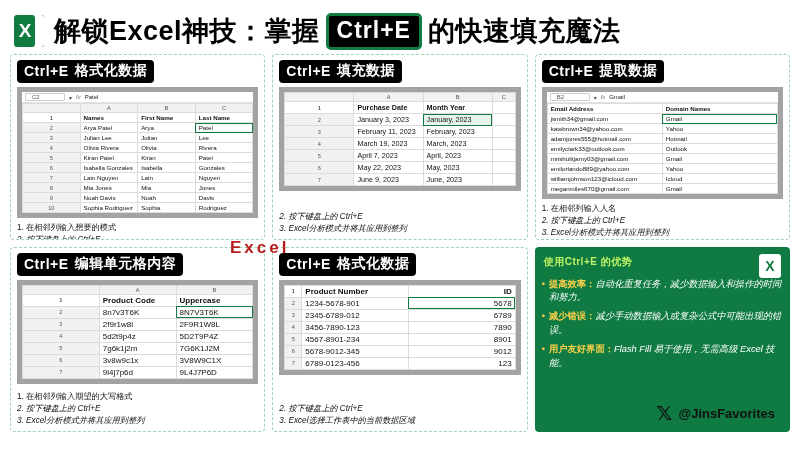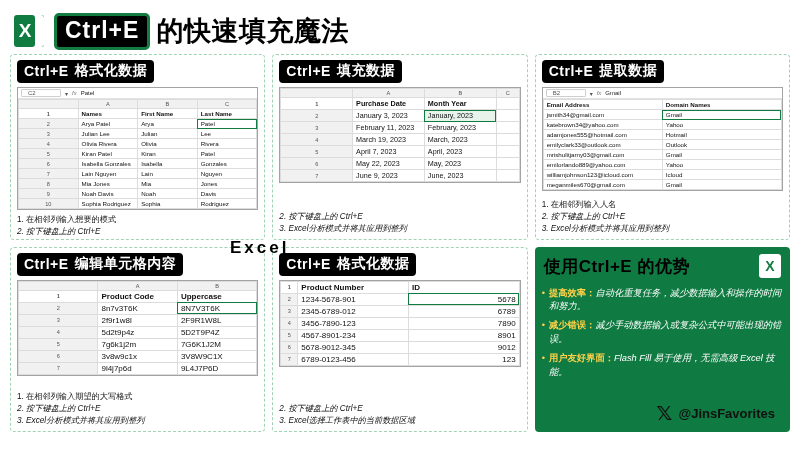--- a/index.html
+++ b/index.html
@@ -49,21 +49,21 @@
   }
   .card-title{
     display:inline-flex;align-items:center;align-self:flex-start;
     background:#000;color:#fff;border-radius:4px;
     font-size:14px;font-weight:bold;padding:2px 7px 3px 7px;margin-bottom:4px;
     white-space:nowrap;letter-spacing:0.5px;
   }
   .card-title .sep{display:inline-block;width:6px;}
 
   
-  .xl{border:1px solid #a3a3a3;background:#fff;font-size:6.2px;color:#111;}
+  .xl{border:5px solid #a3a3a3;background:#fff;font-size:6.2px;color:#111;}
   .xl-bar{
     display:flex;align-items:center;gap:4px;border-bottom:1px solid #e2e2e2;
     padding:1px 3px;background:#fff;font-size:6px;color:#555;
   }
   .namebox{border:1px solid #cfcfcf;border-radius:1px;padding:0 6px;min-width:26px;}
   .fxicon{color:#777;font-style:italic;}
   .xl-bar .fval{color:#222;}
   table.sheet{border-collapse:collapse;width:100%;table-layout:fixed;}
   table.sheet td,table.sheet th{
     border:1px solid #dcdcdc;padding:1px 3px;font-weight:normal;
@@ -85,53 +85,54 @@
   .steps .it{font-style:italic;}
 
   
   .big td{font-size:8px;padding:1.5px 4px;}
   .big .rowhdr,.big .colhdr,.big .corner{font-size:6.5px;}
   .mid td{font-size:7.2px;padding:1.2px 3px;}
   .mid .rowhdr,.mid .colhdr,.mid .corner{font-size:6px;}
 
   
   .card.benefits{background:#0f7a41;border:1.5px dashed #0f7a41;position:relative;}
-  .benefits .card-title{background:#0f7a41;color:#000000;font-size:17px;padding-left:2px;}
+  .benefits .card-title{background:#0f7a41;color:#bef264;font-size:10px;padding-left:2px;}
   .ben-logo{
     position:absolute;right:8px;top:6px;width:22px;height:24px;background:#fff;border-radius:3px;
     color:#107c41;font-weight:bold;font-size:14px;display:flex;align-items:center;justify-content:center;
   }
   .ben-list{margin:2px 0 0 0;padding:0;list-style:none;color:#fff;font-size:9.3px;line-height:1.5;}
   .ben-list li{margin-bottom:5px;display:flex;gap:4px;}
   .ben-list .dot{color:#ffd24a;}
   .ben-list b{color:#ffd24a;}
   .ben-list i{font-style:italic;}
 
   
   .footer{
     position:absolute;right:14px;bottom:6px;display:flex;align-items:center;gap:6px;
     font-size:13px;color:#111;font-weight:bold;
   }
   .xmark{font-size:20px;font-weight:bold;font-family:"DejaVu Sans",sans-serif;}
 
   .wm{
-    position:absolute;left:230px;top:238px;font-size:17px;color:#000000;letter-spacing:3px;
+    position:absolute;left:230px;top:238px;font-size:17px;color:#b91c1c;letter-spacing:3px;
     pointer-events:none;font-weight:bold;
   }
 </style>
 </head>
 <body>
 
 <div class="page">
 
   <div class="header">
     <div class="xl-logo">
         <span>X</span>
       </div>
     <div class="title">
+      <span>解锁Excel神技：掌握</span>
       <span class="ctrl-chip">Ctrl+E</span>
       <span>的快速填充魔法</span>
     </div>
   </div>
 
   <div class="grid">
 
     <div class="card">
       <div class="card-title">
         <span>Ctrl+E</span>
@@ -414,21 +415,21 @@
         <span>Ctrl+E</span>
           <span class="sep"></span>
           <span>格式化数据</span>
       </div>
       <div class="xl">
         <table class="sheet big">
           <tbody>
               <tr class="hdrrow">
             <td class="rowhdr">1</td>
             <td>Product Number</td>
-            <td style="">ID</td>
+            <td style="text-align:right">ID</td>
           </tr>
           <tr>
             <td class="rowhdr">2</td>
             <td>1234-5678-901</td>
             <td class="sel" style="text-align:right">5678</td>
           </tr>
           <tr>
             <td class="rowhdr">3</td>
             <td>2345-6789-012</td>
             <td style="text-align:right">6789</td>

